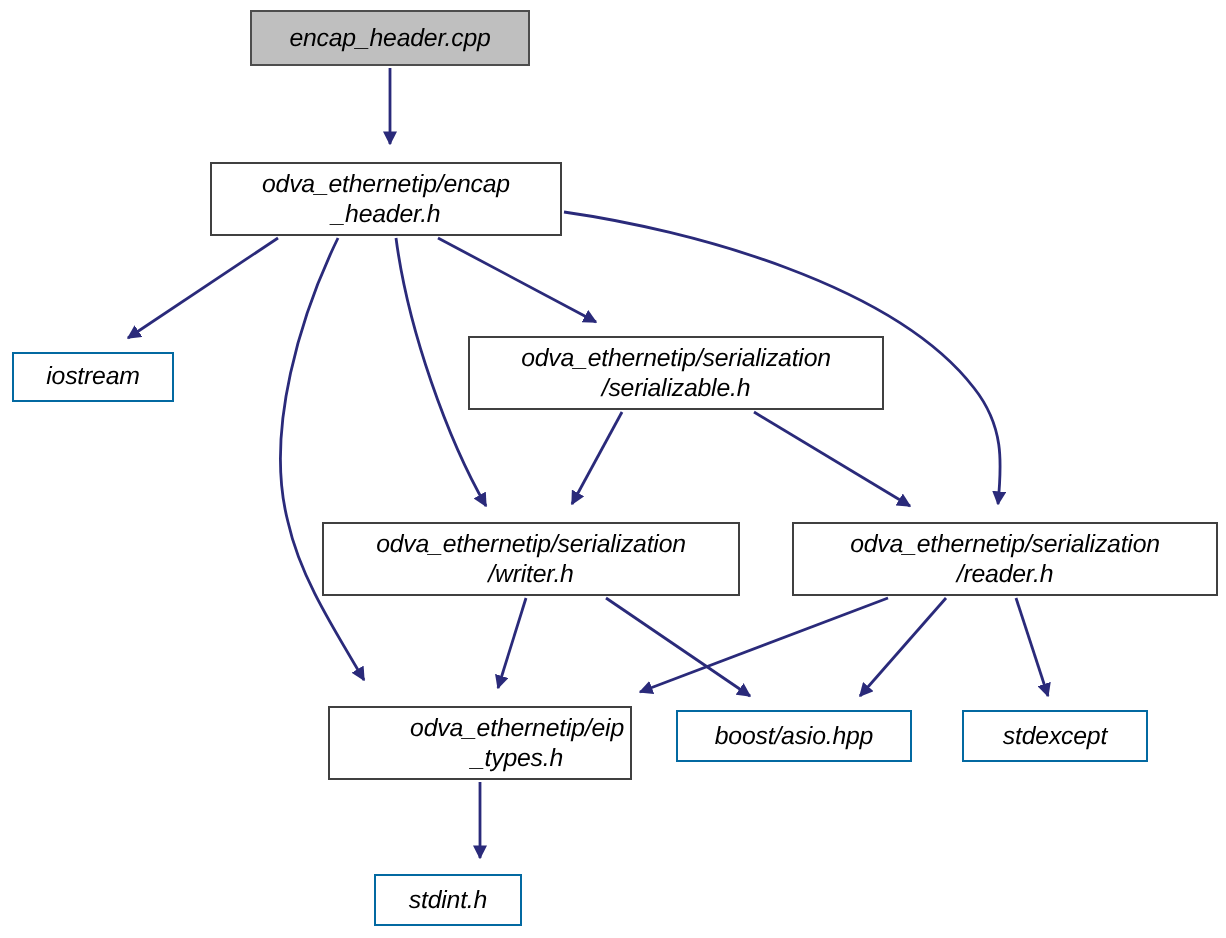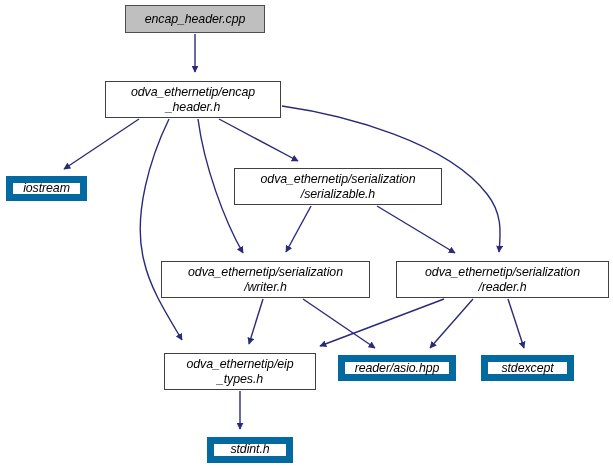--- a/index.html
+++ b/index.html
@@ -30,21 +30,21 @@
     position: absolute;
     box-sizing: border-box;
     display: flex;
     align-items: center;
     justify-content: center;
     text-align: center;
     font-size: 12.4px;
     line-height: 14.5px;
     color: #000000;
     background: #ffffff;
-    border: 7px solid #0369a1;
+    border: 1px solid #0369a1;
     white-space: pre-line;
     letter-spacing: -0.1px;
     z-index: 2;
   }
   .node.strong {
     border: 1.4px solid #404040;
   }
   .node.root {
     background: #bfbfbf;
     border: 1.4px solid #4d4d4d;
@@ -118,30 +118,30 @@
   <div class="node strong" style="left:161px; top:261px; width:209px; height:37px;">
     <span class="node-label">odva_ethernetip/serialization
 /writer.h</span>
   </div>
 
   <div class="node strong" style="left:396px; top:261px; width:213px; height:37px;">
     <span class="node-label">odva_ethernetip/serialization
 /reader.h</span>
   </div>
 
-  <div class="node strong" style="left:164px; top:353px; width:152px; height:37px;">
+  <div class="node strong" style="left:164px; top:353px; width:152px; height:37px;justify-content:flex-end;">
     <span class="node-label">odva_ethernetip/eip
 _types.h</span>
   </div>
 
   <div class="node" style="left:338px; top:355px; width:118px; height:26px;">
-    <span class="node-label">reader/asio.hpp</span>
+    <span class="node-label">boost/asio.hpp</span>
   </div>
 
   <div class="node" style="left:481px; top:355px; width:93px; height:26px;">
     <span class="node-label">stdexcept</span>
   </div>
 
-  <div class="node" style="left:207px; top:437px; width:86px; height:26px;align-items:flex-end;">
+  <div class="node" style="left:187px; top:437px; width:74px; height:26px;">
     <span class="node-label">stdint.h</span>
   </div>
 
 </div>
 
 </body></html>

